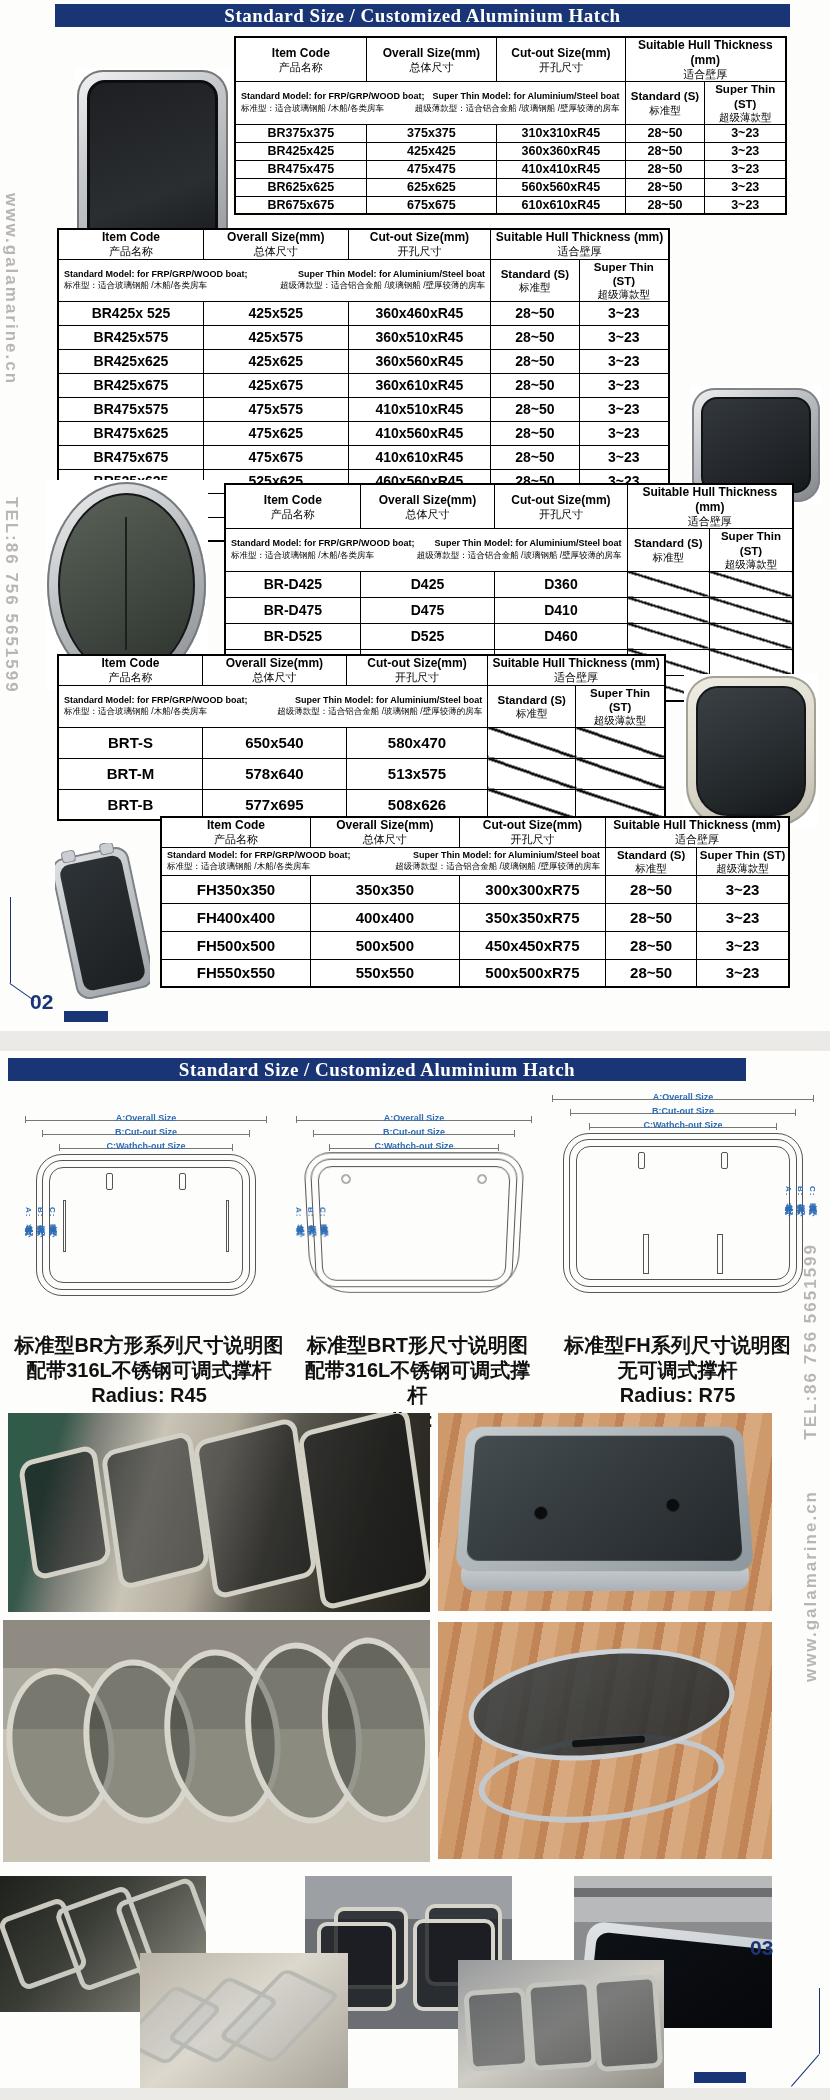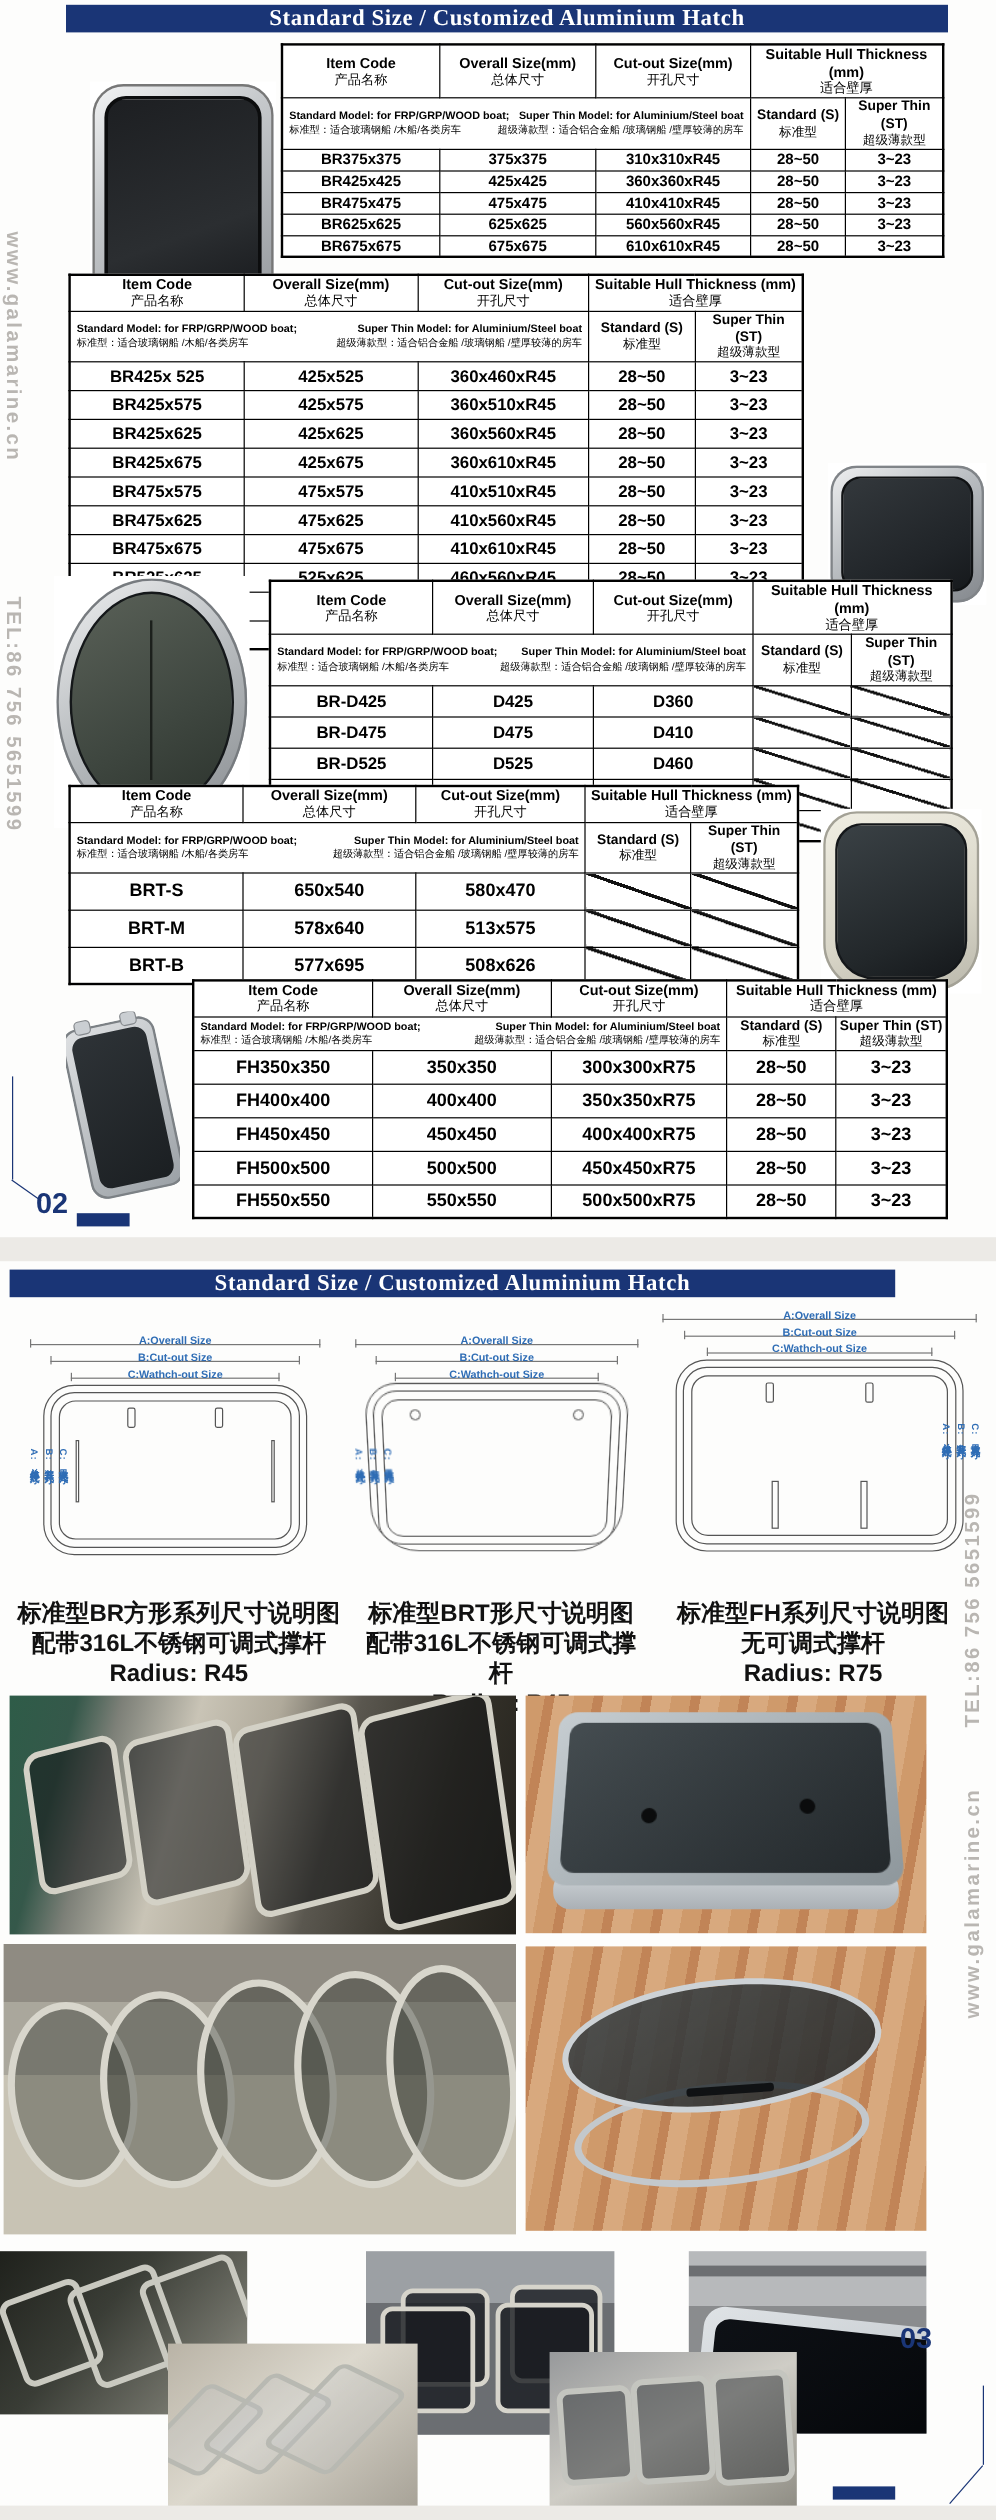--- a/index.html
+++ b/index.html
@@ -50,21 +50,21 @@
   .tb5 { left: 160px; top: 816px; width: 630px; }
   
   .wm { position: absolute; color: #b9b6b2; font-weight: bold; font-size: 17px;
         letter-spacing: 2px; writing-mode: vertical-rl; white-space: nowrap; }
   .wm-site-l { left: 1px; top: 193px; }
   .wm-tel-l  { left: 1px; top: 497px; }
   .wm-flip { transform: rotate(180deg); }
   .wm-tel-r  { left: 801px; top: 1243px; }
   .wm-site-r { left: 801px; top: 1490px; }
   
-  .pageno { position: absolute; color: #1a3576; font-size: 24px; font-weight: bold; }
+  .pageno { position: absolute; color: #1a3576; font-size: 21px; font-weight: bold; }
   .no02 { left: 30px;  top: 990px; }
   .no03 { left: 750px; top: 1936px; }
   .navybar { position: absolute; background: #1a3576; height: 11px; }
   .bar02 { left: 64px;  top: 1011px; width: 44px; }
   .bar03 { left: 694px; top: 2072px; width: 52px; }
   .deco-line { position: absolute; border-left: 1.5px solid #1a3576; }
   .vl02 { left: 10px;  top: 897px;  height: 86px; }
   .vl03 { left: 819px; top: 1988px; height: 66px; }
   .deco-diag { position: absolute; border-top: 1.5px solid #1a3576; }
   .dg02 { left: 10px;  top: 983px;  width: 30px; transform: rotate(35deg);  transform-origin: left top; }
@@ -690,27 +690,20 @@
           <td>3~23</td>
         </tr>
         <tr>
           <td>FH400x400</td>
           <td>400x400</td>
           <td>350x350xR75</td>
           <td>28~50</td>
           <td>3~23</td>
         </tr>
         <tr>
-          <td>FH450x450</td>
-          <td>450x450</td>
-          <td>400x400xR75</td>
-          <td>28~50</td>
-          <td>3~23</td>
-        </tr>
-        <tr>
           <td>FH500x500</td>
           <td>500x500</td>
           <td>450x450xR75</td>
           <td>28~50</td>
           <td>3~23</td>
         </tr>
         <tr>
           <td>FH550x550</td>
           <td>550x550</td>
           <td>500x500xR75</td>

